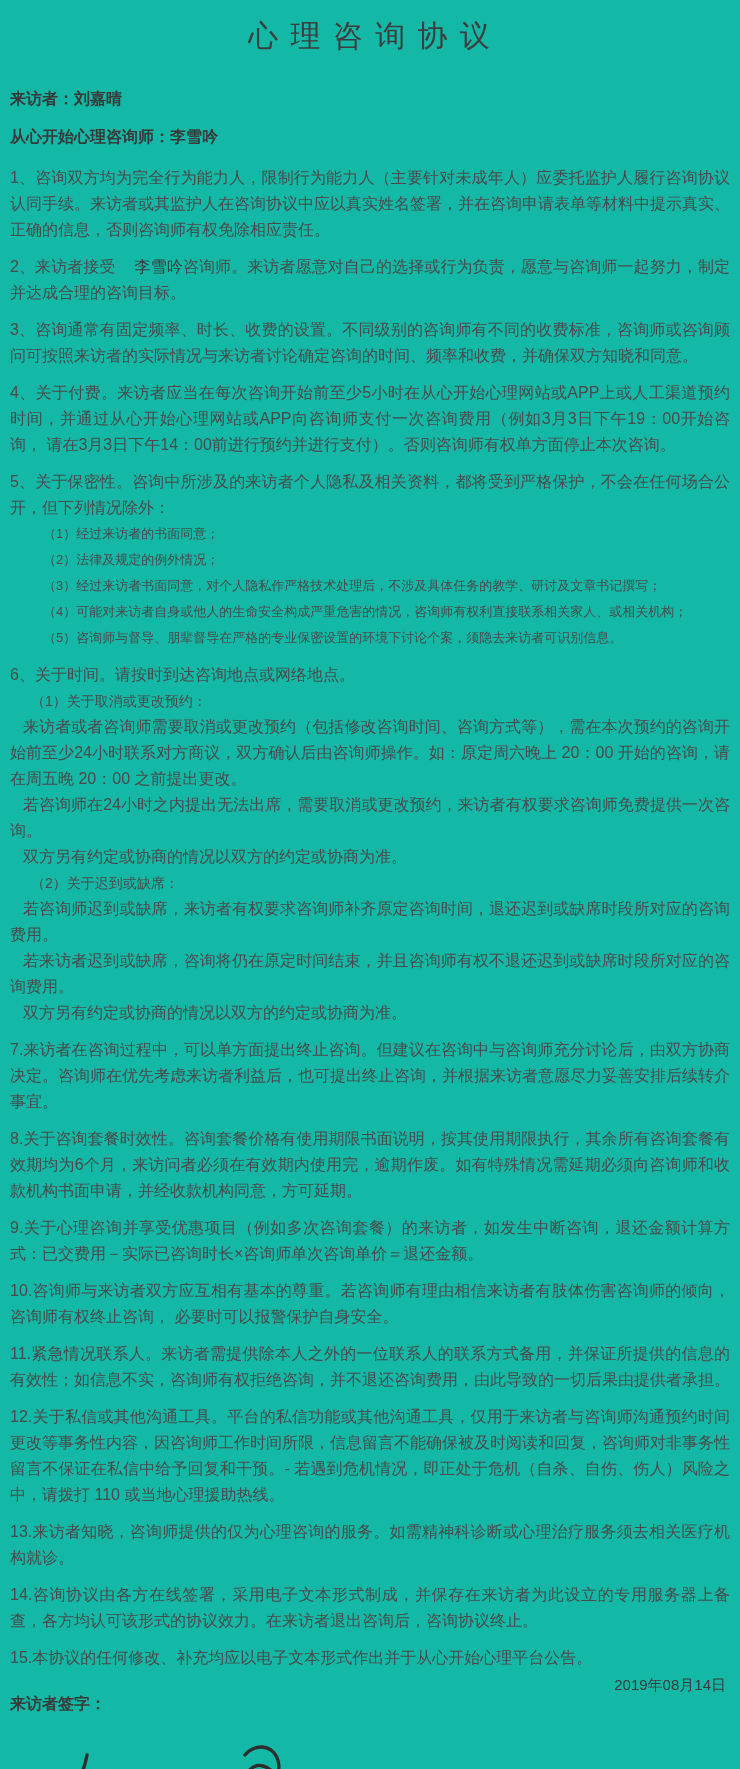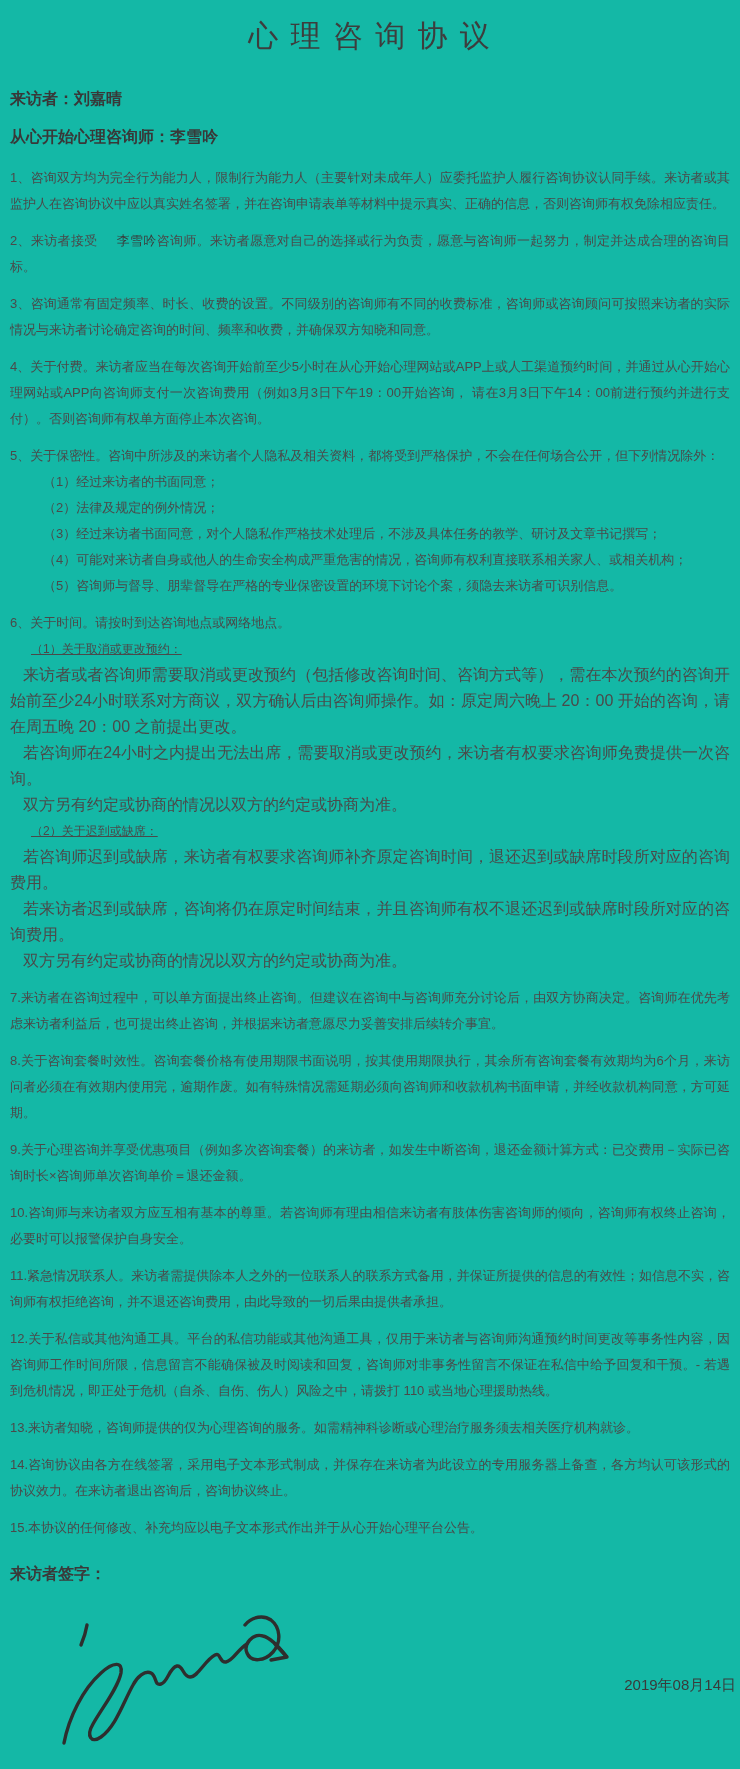--- a/index.html
+++ b/index.html
@@ -22,36 +22,35 @@
     letter-spacing:2px;
   }
   .party{
     font-size:16px;
     font-weight:700;
     color:#383838;
     margin:0 0 18px 0;
     line-height:20px;
   }
   .clause{
-    font-size:13px;
+    font-size:16px;
     line-height:26px;
     margin:0 0 11px 0;
     text-align:justify;
   }
   .tight{margin-bottom:0;}
   .item{
     font-size:13px;
     line-height:26px;
     padding-left:33px;
   }
   .subhead{
-    font-size:12px;
+    font-size:14px;
     line-height:26px;
     padding-left:21px;
-    text-decoration:underline;
   }
   .subpara{
     font-size:16px;
     line-height:26px;
     text-indent:13px;
     text-align:justify;
   }
   .block-end{margin-bottom:11px;}
   .bold-name{font-weight:400;color:#3a3a3a;margin-left:19px;}
   .sig-label{
@@ -62,21 +61,21 @@
     line-height:20px;
     font-family:Liberation Mono, monospace;
   }
   .signature-wrap{
     margin:26px 0 0 46px;
     width:240px;height:155px;
   }
   .signature-wrap svg{display:block;}
   .doc-date{
     position:absolute;
-    right:4px;bottom:74px;
+    right:14px;bottom:74px;
     font-size:15px;
     color:#3a3a3a;
   }
 </style>
 </head>
 <body>
 
 <div class="page">
 
   <h1 class="doc-title">心 理 咨 询 协 议</h1>

